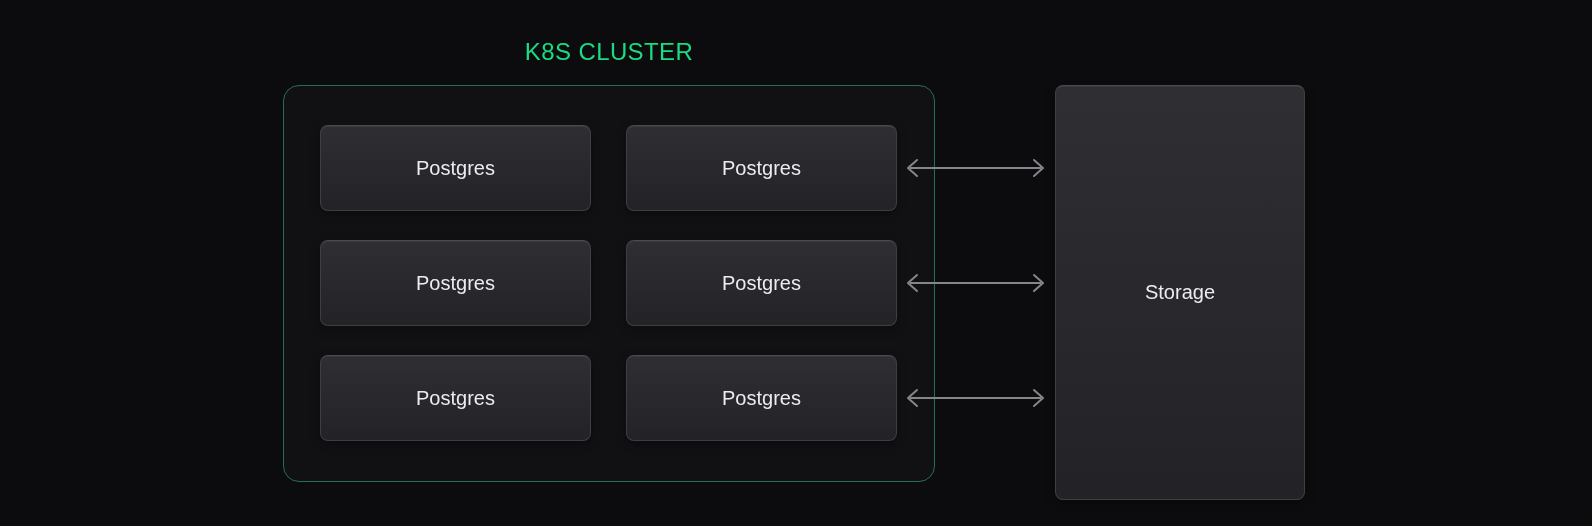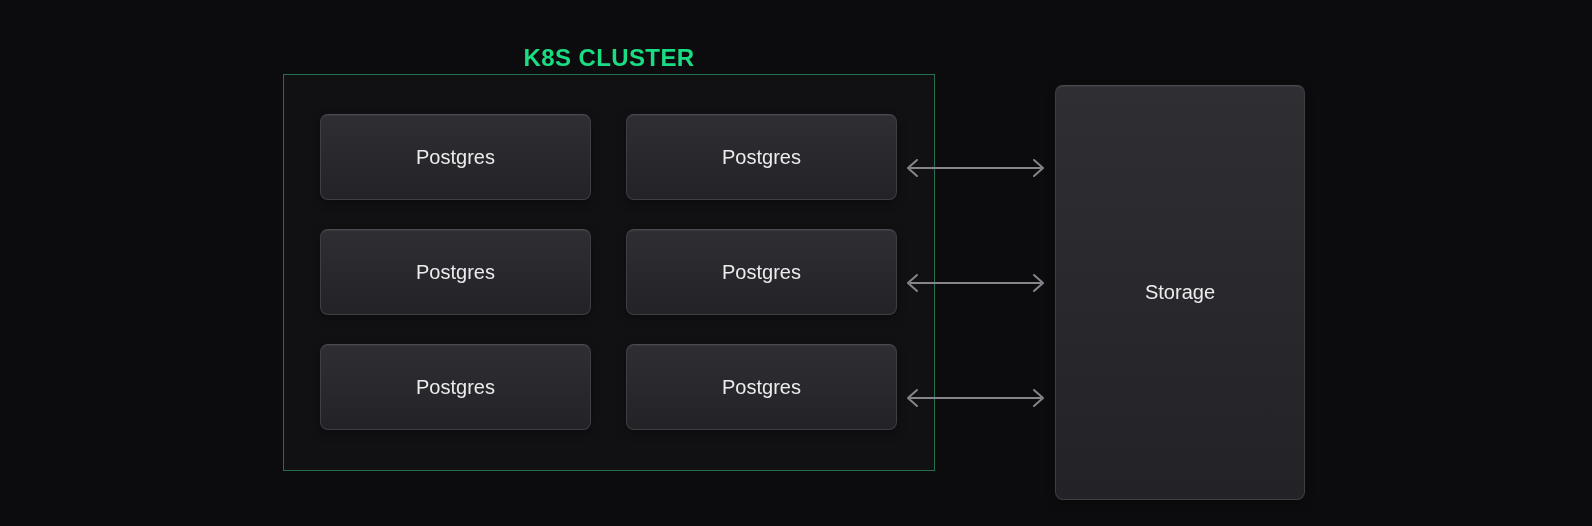--- a/index.html
+++ b/index.html
@@ -11,36 +11,36 @@
   .canvas {
     position: relative;
     width: 1592px;
     height: 526px;
     background: var(--background, #0c0c0e);
     overflow: hidden;
   }
   .cluster-title {
     position: absolute;
     left: 283px;
-    top: 44px;
+    top: 38px;
     width: 652px;
     text-align: center;
     font-size: 24px;
-    font-weight: 700;
+    font-weight: 400;
     letter-spacing: 0.4px;
     color: var(--accent-green, #1adc82);
   }
   .cluster-box {
     position: absolute;
     left: 283px;
-    top: 74px;
+    top: 85px;
     width: 652px;
     height: 397px;
     border: 1.5px solid var(--cluster-border, #256f4e);
-    border-radius: 0;
+    border-radius: 16px;
     background: var(--cluster-bg, #111114);
     box-sizing: border-box;
   }
   .nodes-grid {
     position: absolute;
     left: 36px;
     top: 39px;
     display: grid;
     grid-template-columns: 271px 271px;
     grid-auto-rows: 86px;

